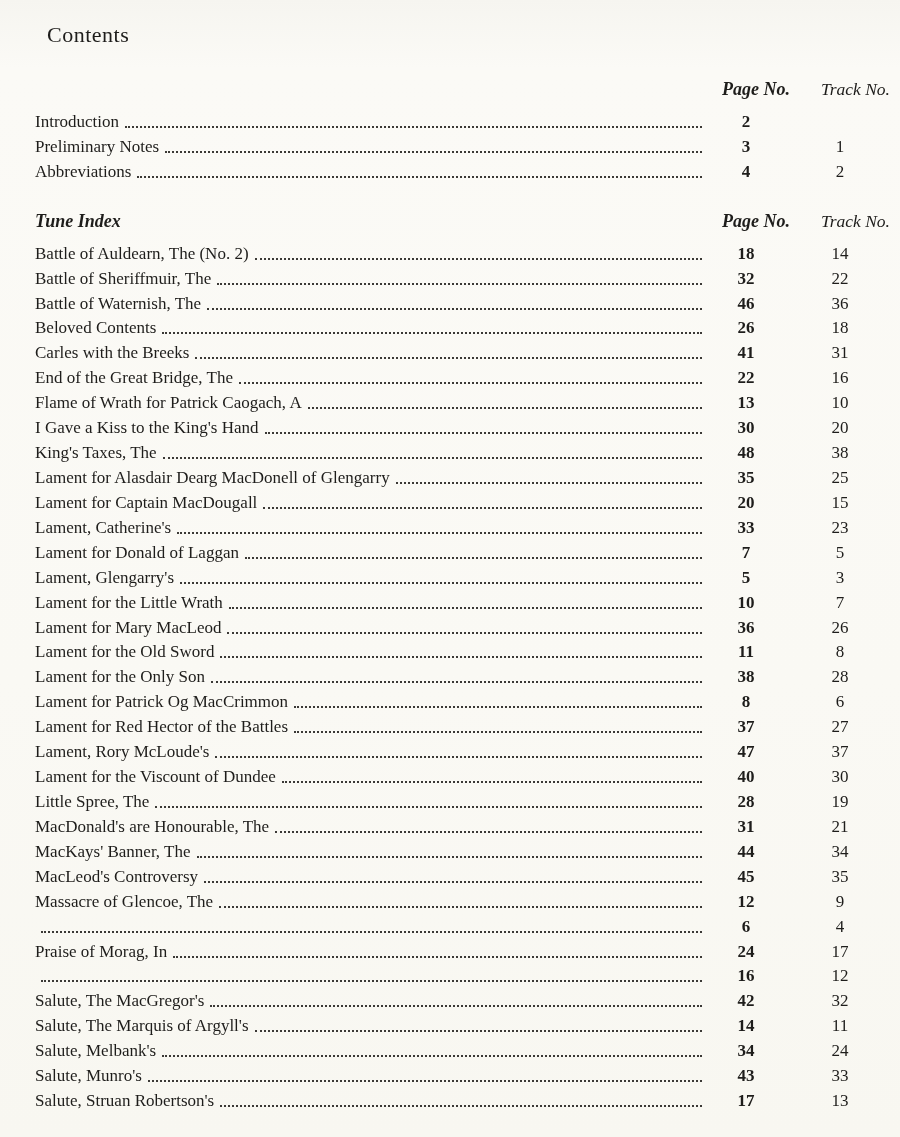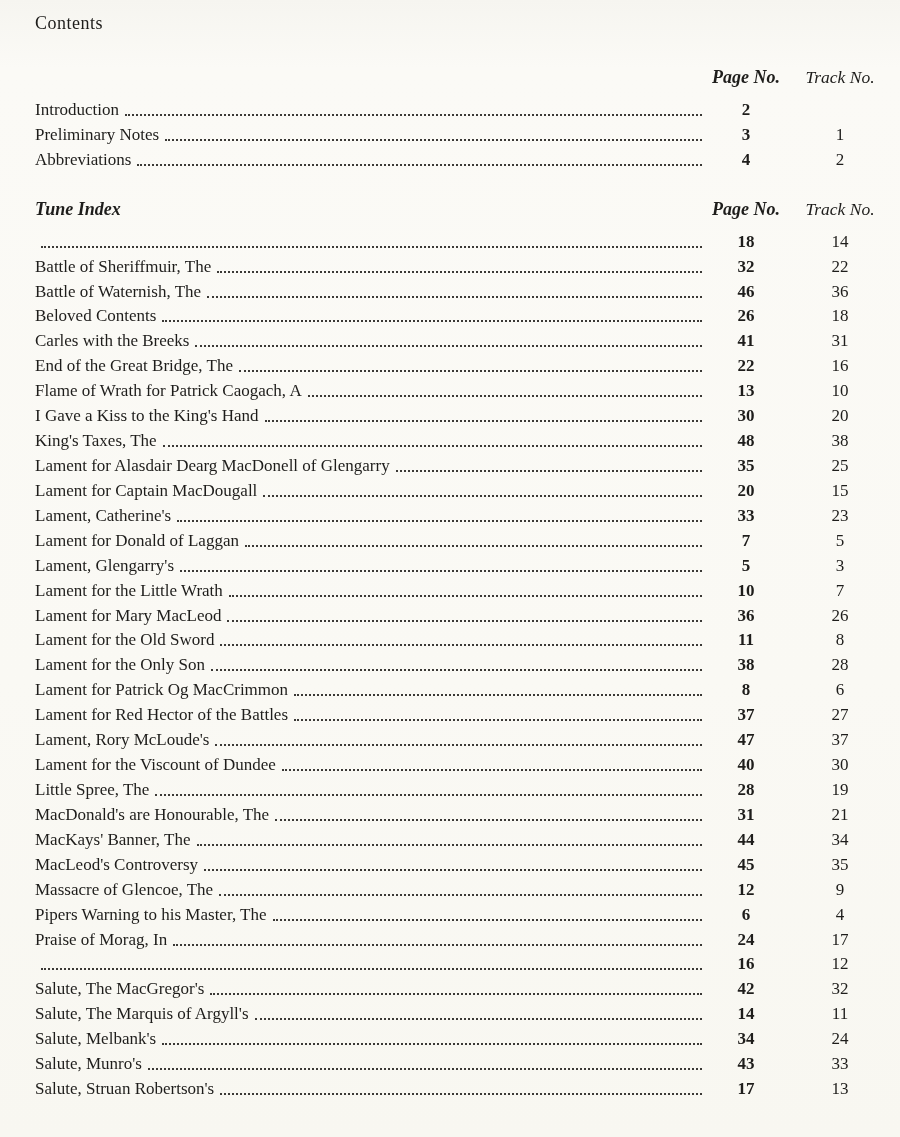--- a/index.html
+++ b/index.html
@@ -11,38 +11,38 @@
     height: 1137px;
     overflow: hidden;
     background: linear-gradient(180deg, #f6f5f0 0%, #fbfaf6 6%, #faf9f4 60%, #f8f7f1 100%);
     color: #1e1d1b;
     font-family: "Liberation Serif", "DejaVu Serif", serif;
   }
   .page-wrap {
     padding: 8px 10px 0 35px;
   }
   h1.contents-title {
-    margin: 0;
-    font-size: 18px;
+    margin: 12px;
+    font-size: 22px;
     font-weight: 400;
     letter-spacing: 0.5px;
     line-height: 30px;
   }
   .header-row {
     display: flex;
     align-items: flex-end;
     height: 26px;
     margin-top: 24px;
   }
   .tune-header-row {
   }
   .spacer { flex: 1; }
   .col-page, .col-track {
     flex: 0 0 auto;
-    text-align: center;
+    text-align: right;
   }
   .col-page { width: 88px; }
   .col-track { width: 100px; }
   .page-hdr {
     font-style: italic;
     font-weight: 700;
     font-size: 18px;
   }
   .track-hdr {
     font-style: italic;
@@ -126,20 +126,21 @@
 
   <div class="header-row tune-header-row">
     <span class="tune-heading">Tune Index</span>
     <span class="spacer"></span>
     <span class="col-page page-hdr">Page No.</span>
     <span class="col-track track-hdr">Track No.</span>
   </div>
 
   <div class="list" id="tune-list">
   <div class="row">
+    <span class="t">Battle of Auldearn, The (No. 2)</span>
     <span class="leader"></span>
     <span class="page">18</span>
     <span class="track">14</span>
   </div>
 
   <div class="row">
     <span class="t">Battle of Sheriffmuir, The</span>
     <span class="leader"></span>
     <span class="page">32</span>
     <span class="track">22</span>
@@ -315,21 +316,20 @@
   </div>
 
   <div class="row">
     <span class="t">Massacre of Glencoe, The</span>
     <span class="leader"></span>
     <span class="page">12</span>
     <span class="track">9</span>
   </div>
 
   <div class="row">
-    <span class="t">Pipers Warning to his Master, The</span>
     <span class="leader"></span>
     <span class="page">6</span>
     <span class="track">4</span>
   </div>
 
   <div class="row">
     <span class="t">Praise of Morag, In</span>
     <span class="leader"></span>
     <span class="page">24</span>
     <span class="track">17</span>

